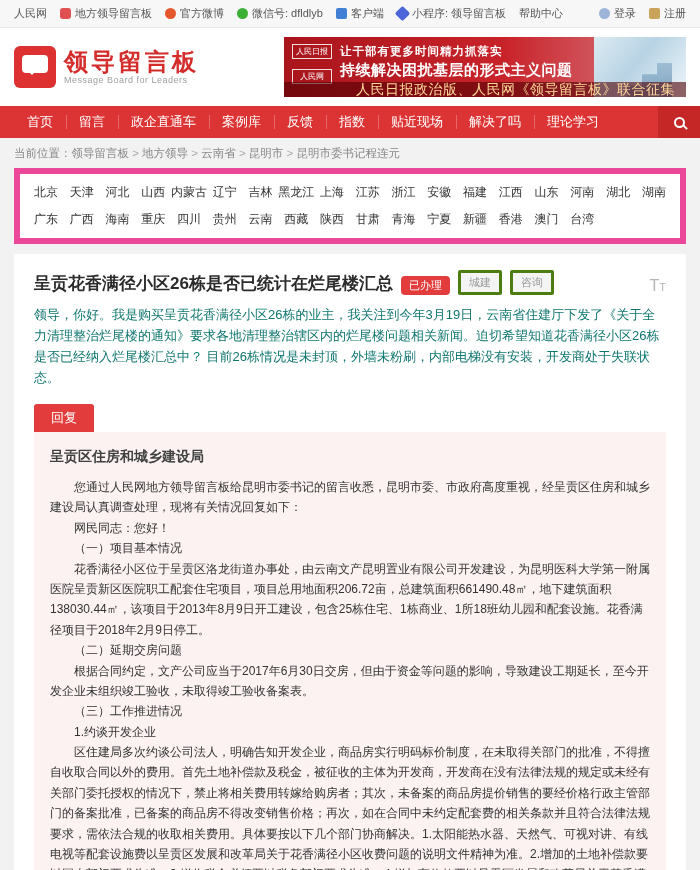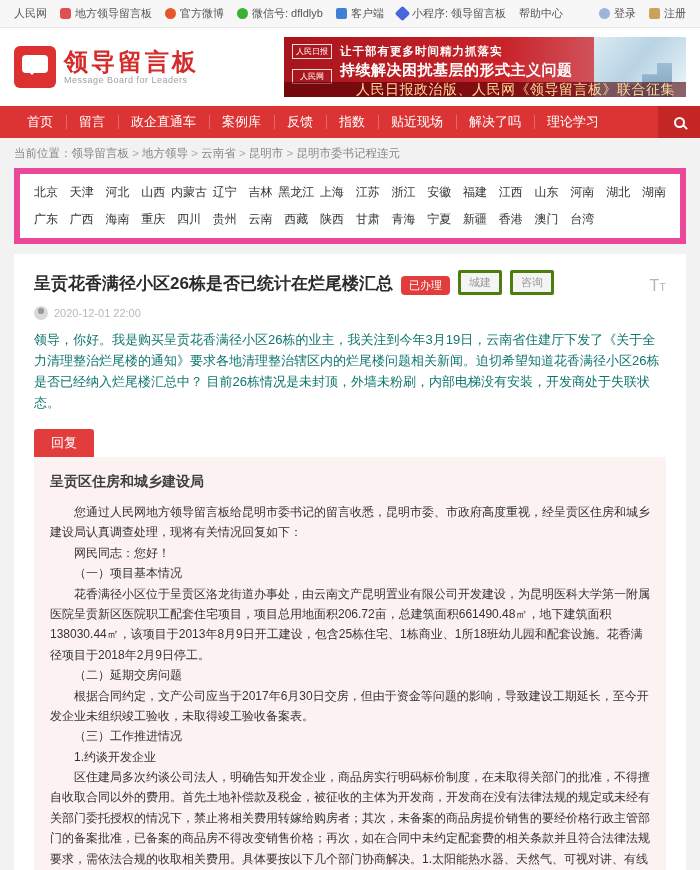--- a/index.html
+++ b/index.html
@@ -194,24 +194,20 @@
 </div>
 
 <div class="card">
   <div class="title-row">
     <h1 class="post-title">呈贡花香满径小区26栋是否已统计在烂尾楼汇总</h1>
     <span class="badge">已办理</span>
     <span class="tag">城建</span>
     <span class="tag">咨询</span>
     <span class="font-tools"><span>T</span><span class="t2">T</span></span>
   </div>
-  <div class="meta">
-    <span class="avatar"></span>
-    <span>2020-12-01 22:00</span>
-  </div>
   <p class="post-body">领导，你好。我是购买呈贡花香满径小区26栋的业主，我关注到今年3月19日，云南省住建厅下发了《关于全力清理整治烂尾楼的通知》要求各地清理整治辖区内的烂尾楼问题相关新闻。迫切希望知道花香满径小区26栋是否已经纳入烂尾楼汇总中？ 目前26栋情况是未封顶，外墙未粉刷，内部电梯没有安装，开发商处于失联状态。</p>
 
   <div class="reply-tab">回复</div>
   <div class="reply-box">
     <h2 class="dept">呈贡区住房和城乡建设局</h2>
     <div>
         <p class="rp">您通过人民网地方领导留言板给昆明市委书记的留言收悉，昆明市委、市政府高度重视，经呈贡区住房和城乡建设局认真调查处理，现将有关情况回复如下：</p>
         <p class="rp">网民同志：您好！</p>
         <p class="rp">（一）项目基本情况</p>
         <p class="rp">花香满径小区位于呈贡区洛龙街道办事处，由云南文产昆明置业有限公司开发建设，为昆明医科大学第一附属医院呈贡新区医院职工配套住宅项目，项目总用地面积206.72亩，总建筑面积661490.48㎡，地下建筑面积138030.44㎡，该项目于2013年8月9日开工建设，包含25栋住宅、1栋商业、1所18班幼儿园和配套设施。花香满径项目于2018年2月9日停工。</p>

